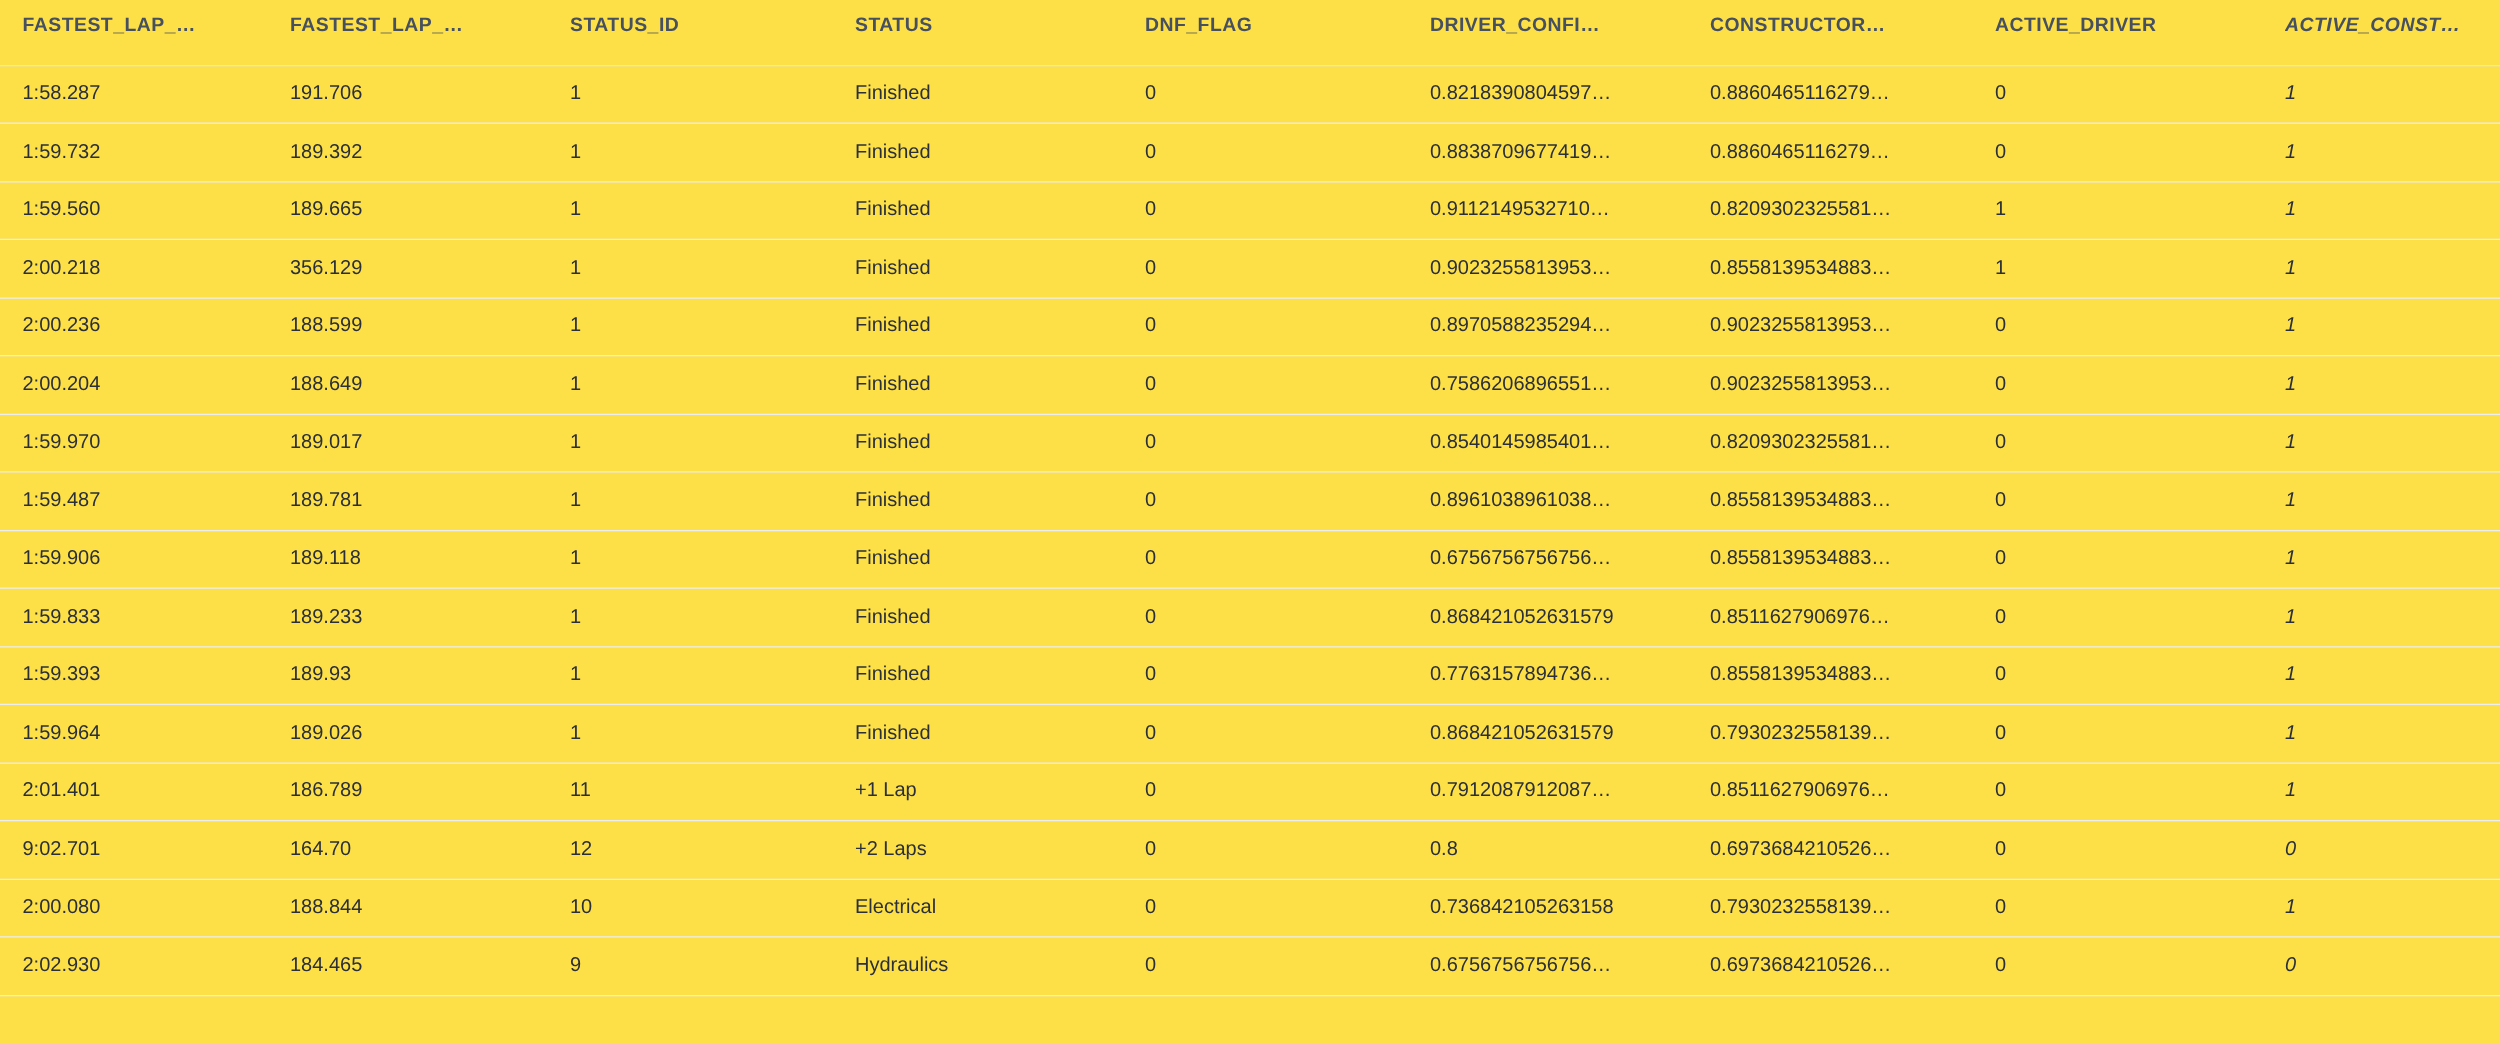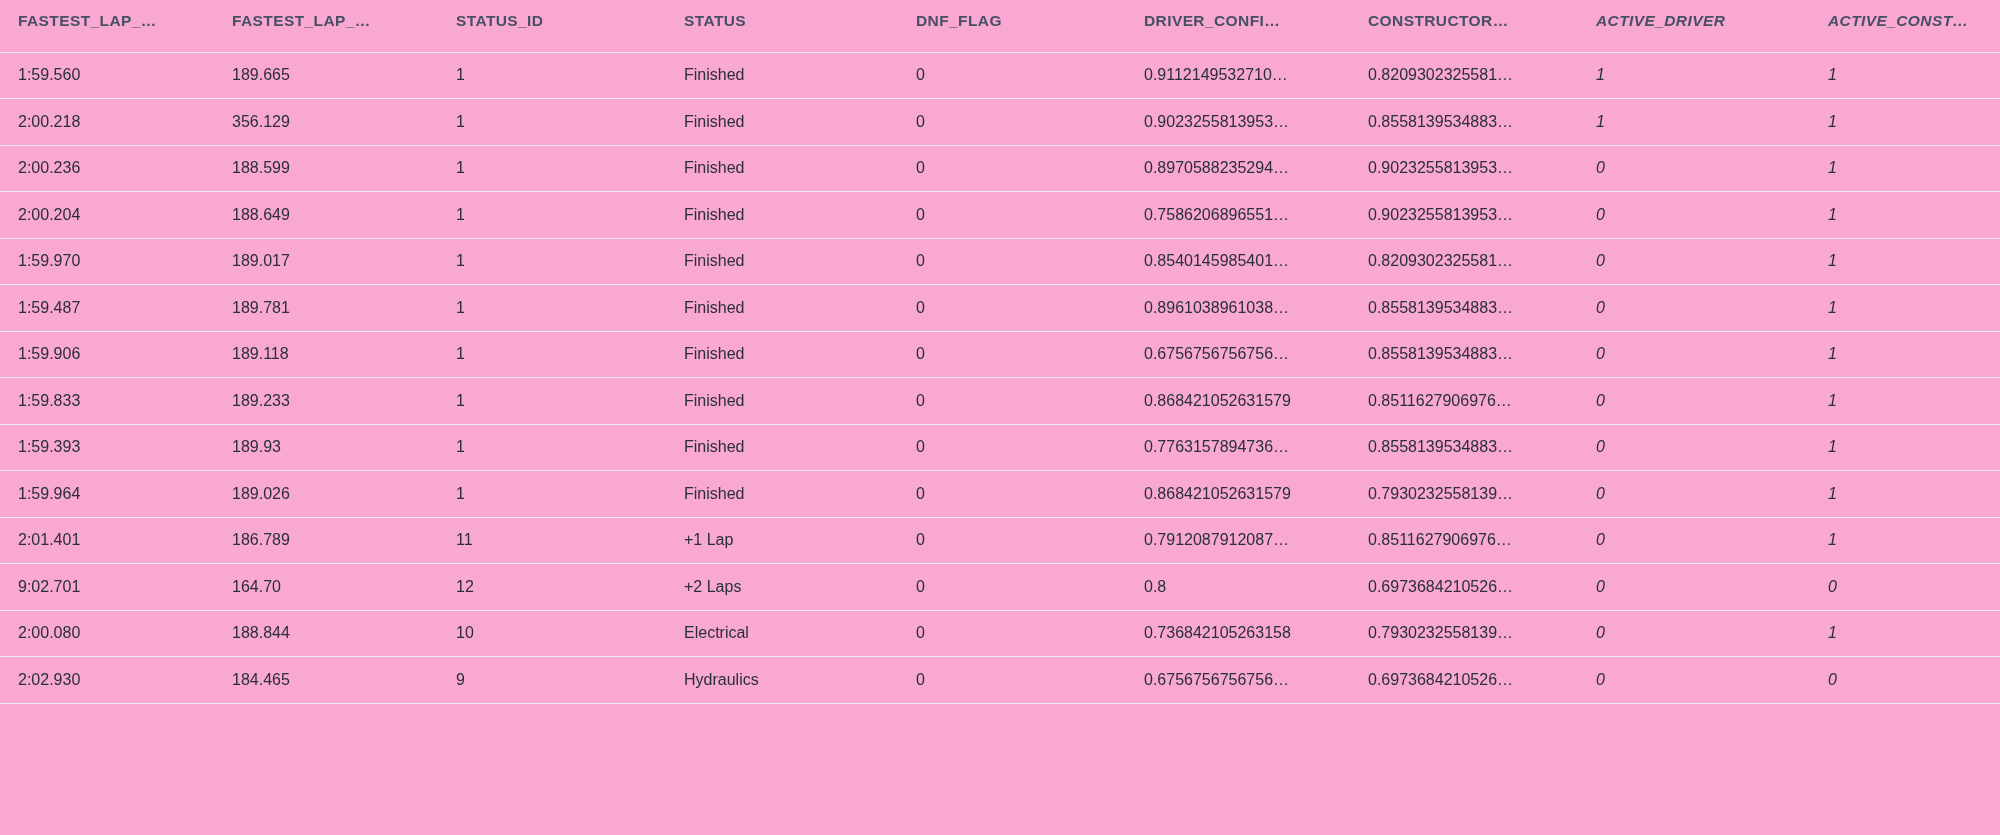--- a/index.html
+++ b/index.html
@@ -7,21 +7,21 @@
     padding: 0;
     background: #ffffff;
     width: 2000px;
     height: 835px;
     overflow: hidden;
     font-family: "Liberation Sans", sans-serif;
   }
   .table-wrap {
     width: 2000px;
     height: 835px;
-    background: #f9a8d4;
+    background: #fde047;
     overflow: hidden;
     box-sizing: border-box;
   }
   table.data-grid {
     border-collapse: collapse;
     table-layout: fixed;
     width: 2000px;
   }
   table.data-grid th {
     text-align: left;
@@ -50,21 +50,21 @@
     vertical-align: middle;
   }
   
   .c0 { width: 232px; padding-left: 18px !important; }
   .c1 { width: 224px; }
   .c2 { width: 228px; }
   .c3 { width: 232px; }
   .c4 { width: 228px; }
   .c5 { width: 224px; }
   .c6 { width: 228px; }
-  .c7 { width: 232px; font-style: italic; }
+  .c7 { width: 232px; }
   .c8 { width: auto; font-style: italic; }
 </style>
 </head>
 <body>
 
 <div class="table-wrap">
   <table class="data-grid">
     <thead>
       <tr>
         <th class="c0">FASTEST_LAP_…</th>
@@ -73,20 +73,42 @@
         <th class="c3">STATUS</th>
         <th class="c4">DNF_FLAG</th>
         <th class="c5">DRIVER_CONFI…</th>
         <th class="c6">CONSTRUCTOR…</th>
         <th class="c7">ACTIVE_DRIVER</th>
         <th class="c8">ACTIVE_CONST…</th>
       </tr>
     </thead>
     <tbody id="table-body">
         <tr>
+          <td class="c0">1:58.287</td>
+          <td class="c1">191.706</td>
+          <td class="c2">1</td>
+          <td class="c3">Finished</td>
+          <td class="c4">0</td>
+          <td class="c5">0.8218390804597…</td>
+          <td class="c6">0.8860465116279…</td>
+          <td class="c7">0</td>
+          <td class="c8">1</td>
+        </tr>
+        <tr>
+          <td class="c0">1:59.732</td>
+          <td class="c1">189.392</td>
+          <td class="c2">1</td>
+          <td class="c3">Finished</td>
+          <td class="c4">0</td>
+          <td class="c5">0.8838709677419…</td>
+          <td class="c6">0.8860465116279…</td>
+          <td class="c7">0</td>
+          <td class="c8">1</td>
+        </tr>
+        <tr>
           <td class="c0">1:59.560</td>
           <td class="c1">189.665</td>
           <td class="c2">1</td>
           <td class="c3">Finished</td>
           <td class="c4">0</td>
           <td class="c5">0.9112149532710…</td>
           <td class="c6">0.8209302325581…</td>
           <td class="c7">1</td>
           <td class="c8">1</td>
         </tr>

